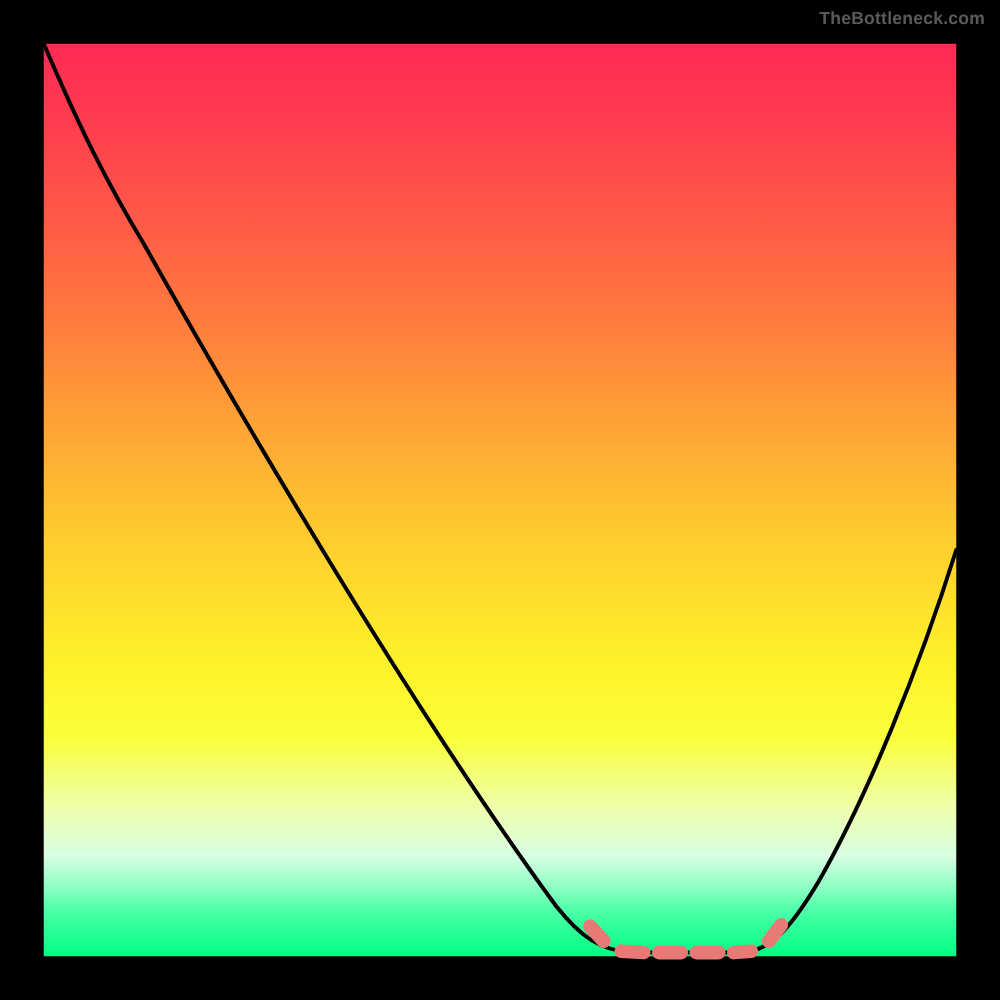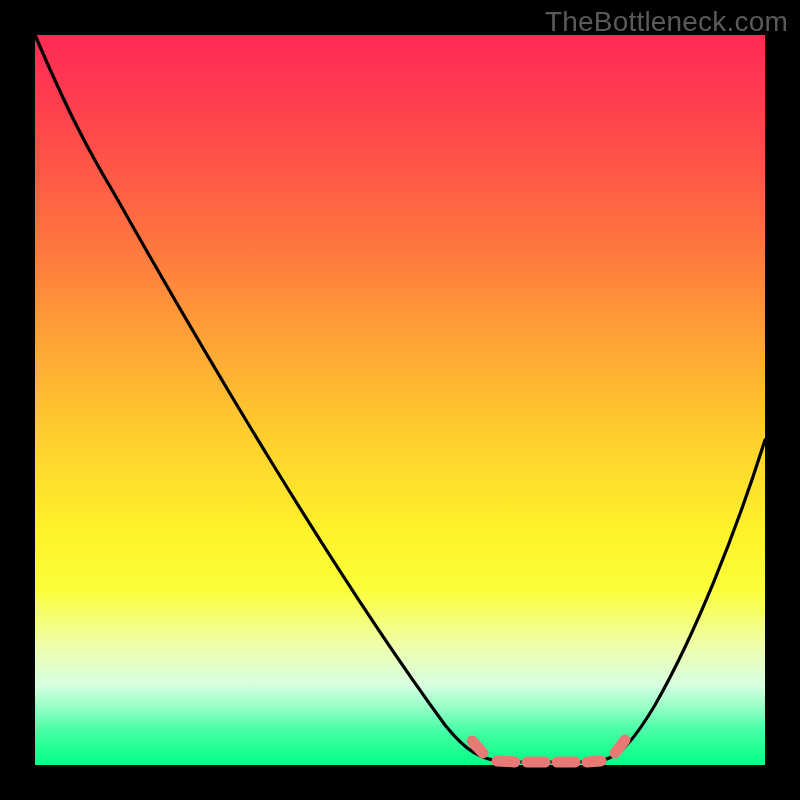--- a/index.html
+++ b/index.html
@@ -38,22 +38,22 @@
       #d7ffe0 89%,
       #98ffc8 92%,
       #4cffa8 95%,
       #00ff84 100%);
   }
   .watermark {
     position: absolute;
     top: 6px;
     right: 12px;
     color: #5a5a5a;
-    font-size: 28px;
-    font-weight: 400;
+    font-size: 14px;
+    font-weight: 700;
     letter-spacing: 0.2px;
   }
   svg.curve {
     position: absolute;
     left: 35px;
     top: 35px;
     width: 730px;
     height: 730px;
     overflow: visible;
   }

